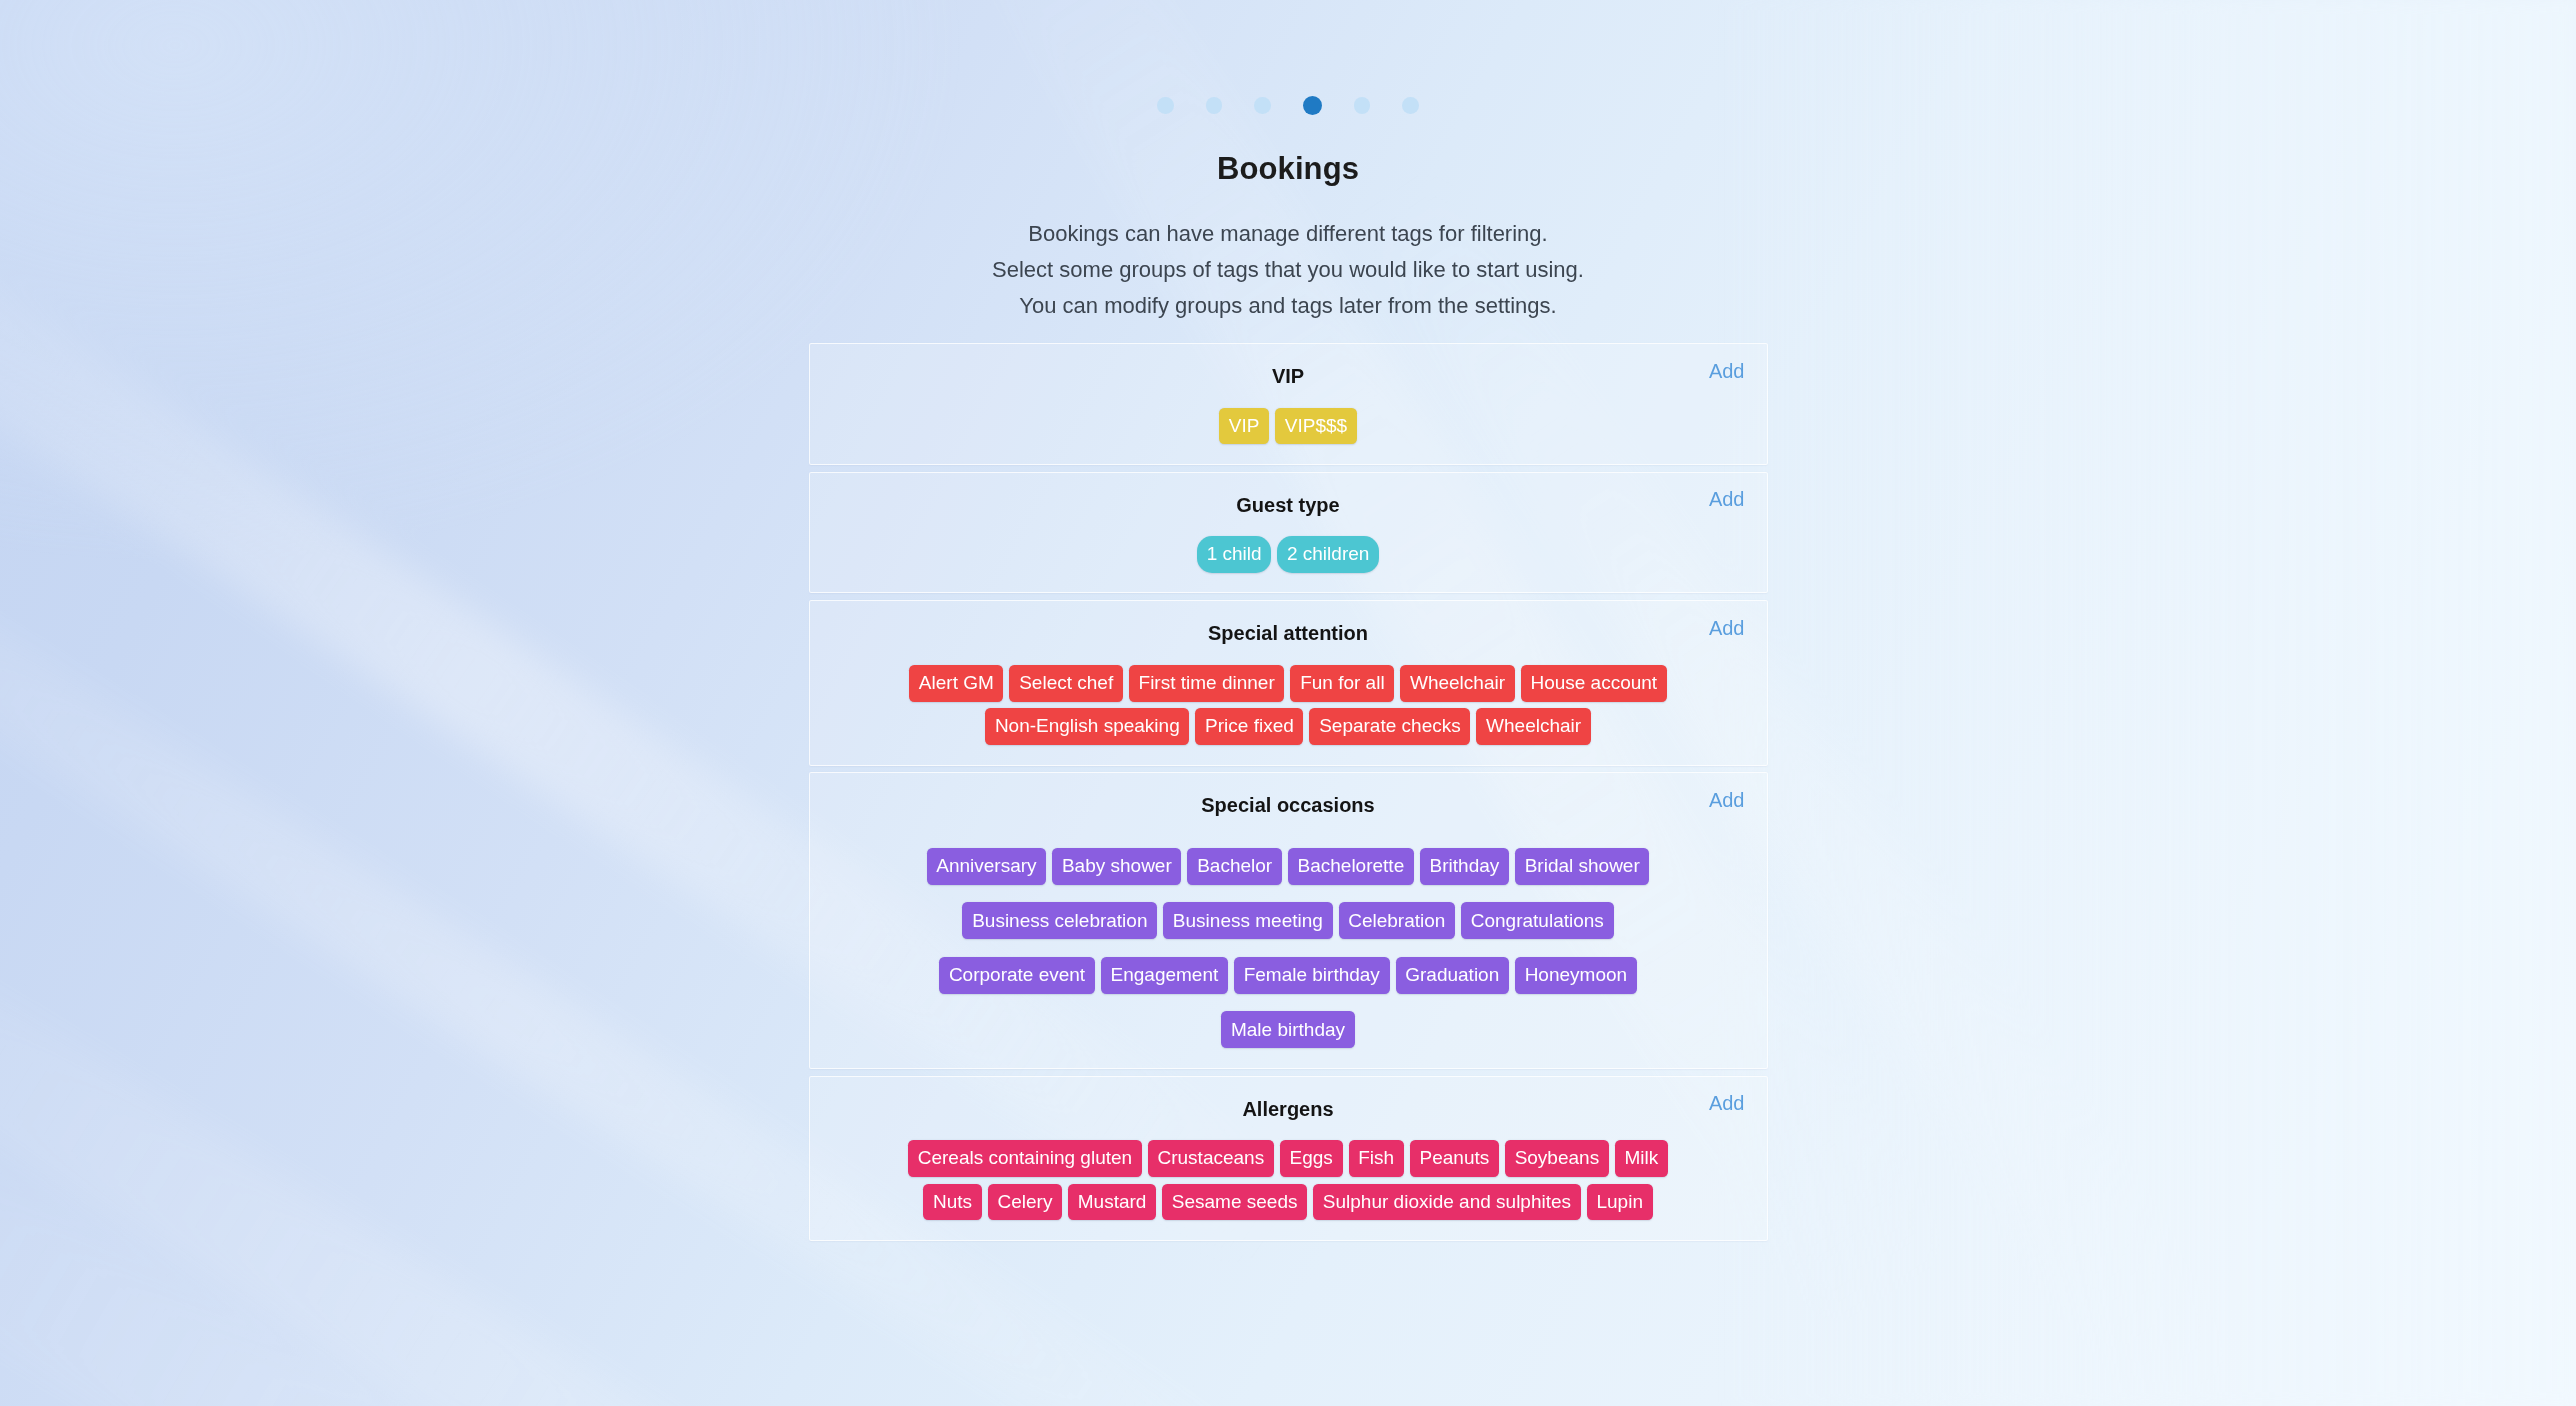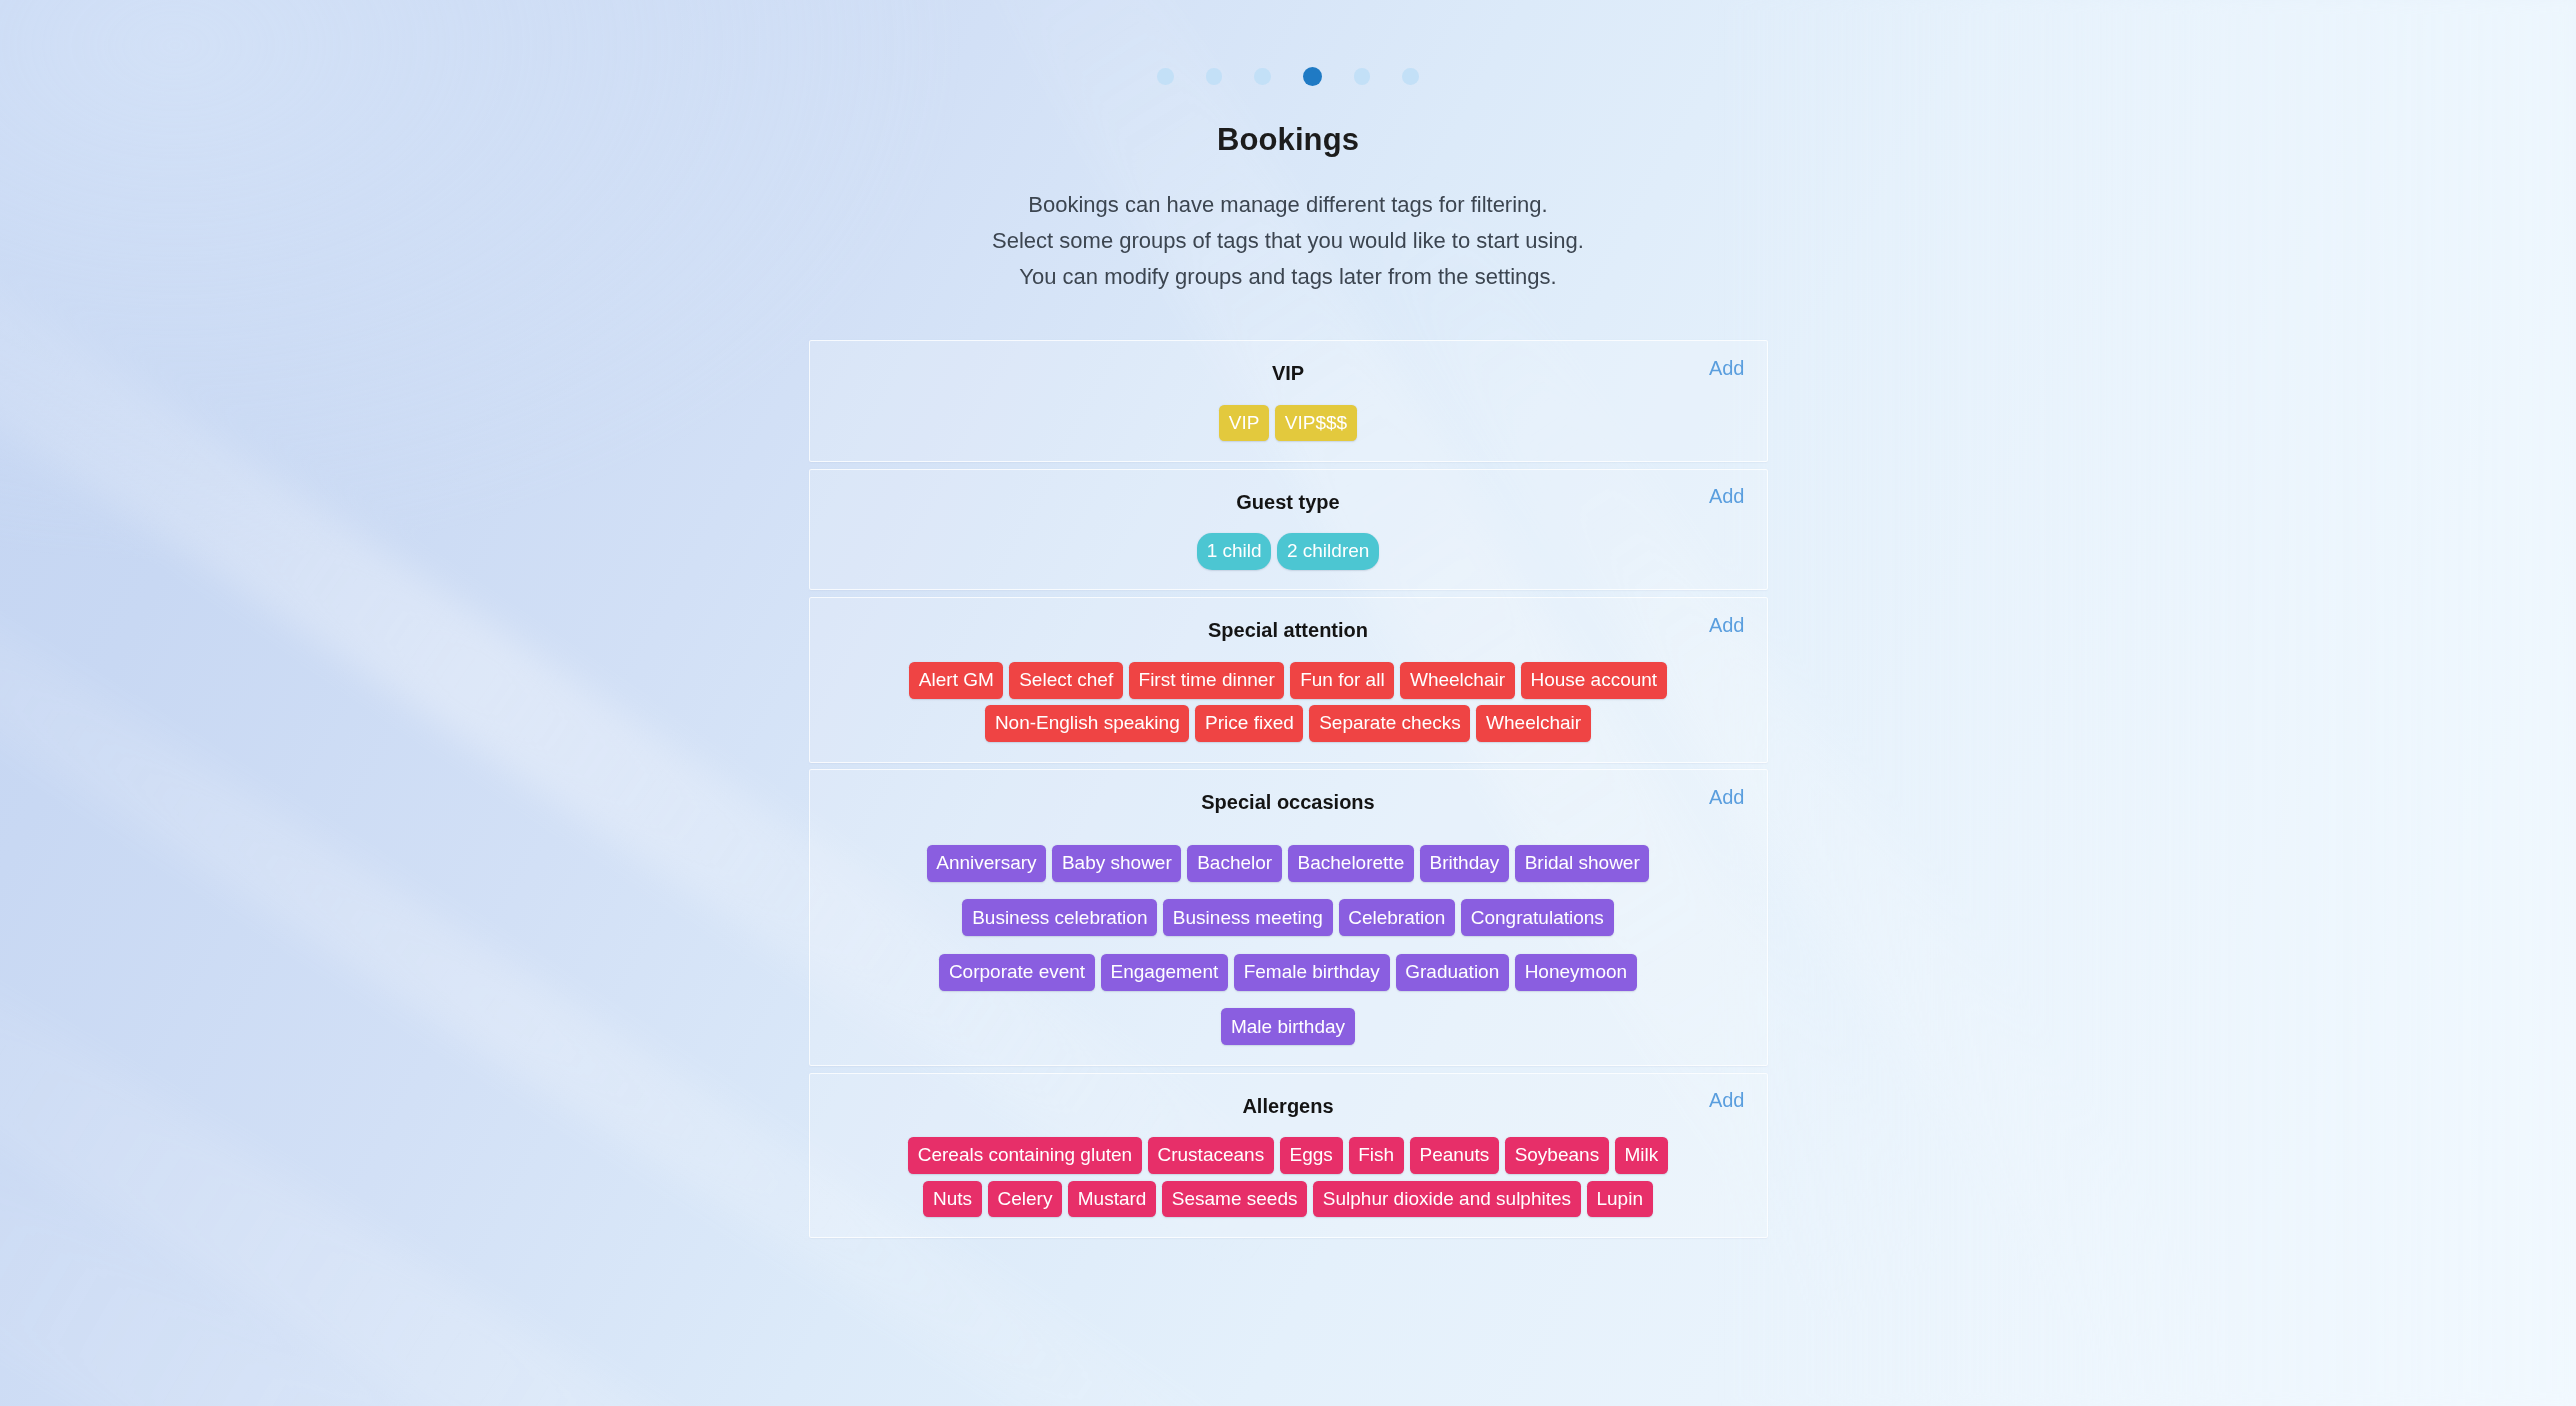--- a/index.html
+++ b/index.html
@@ -55,21 +55,21 @@
 
   
   .page {
     position: relative;
     z-index: 2;
     width: 2576px;
     height: 1326px;
     display: flex;
     flex-direction: column;
     align-items: center;
-    padding-top: 67px;
+    padding-top: 96px;
   }
 
   
   .steps {
     display: flex;
     gap: 32px;
     align-items: center;
     margin-bottom: 36px;
   }
   .dot {
@@ -91,21 +91,21 @@
     color: #1c1c1c;
     letter-spacing: 0.1px;
     margin-bottom: 29px;
   }
   .subtitle {
     font-size: 22px;
     line-height: 36px;
     color: #3c4550;
     text-align: center;
     font-weight: 400;
-    margin-bottom: 45px;
+    margin-bottom: 19px;
   }
 
   
   .cards {
     width: 959px;
     display: flex;
     flex-direction: column;
     gap: 6.7px;
     justify-content: center;
   }

